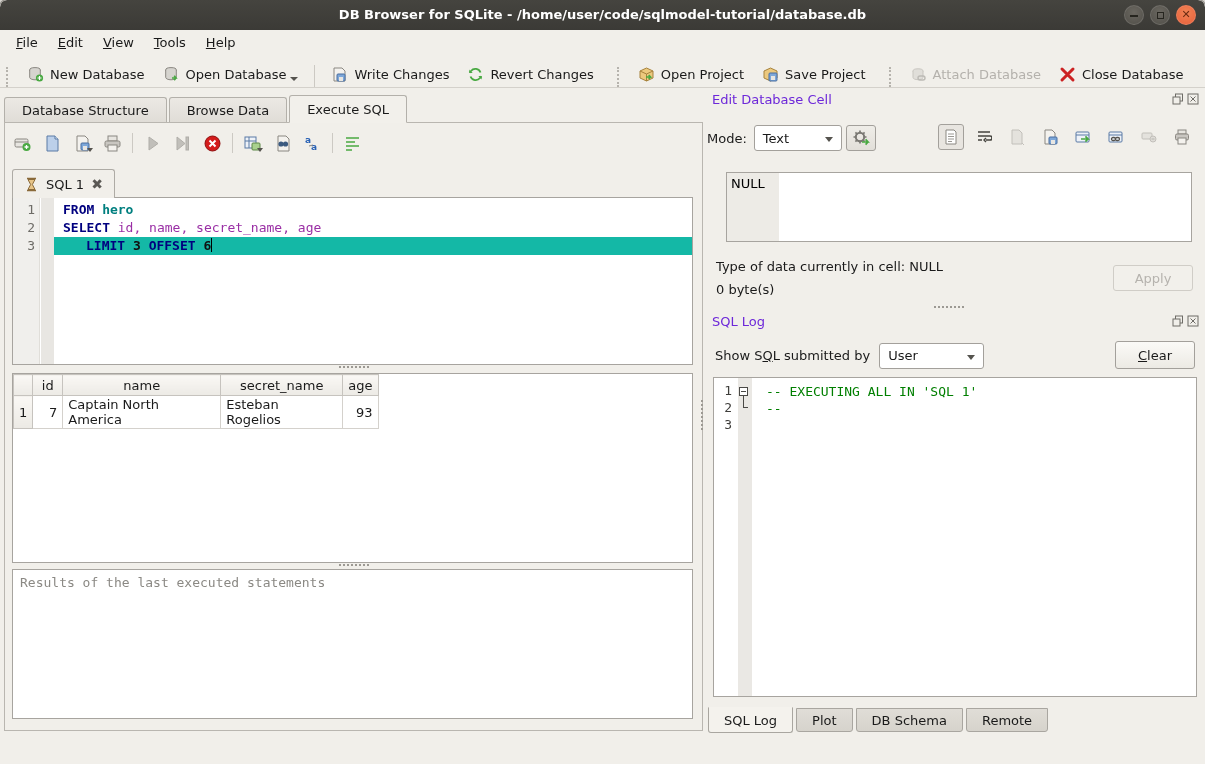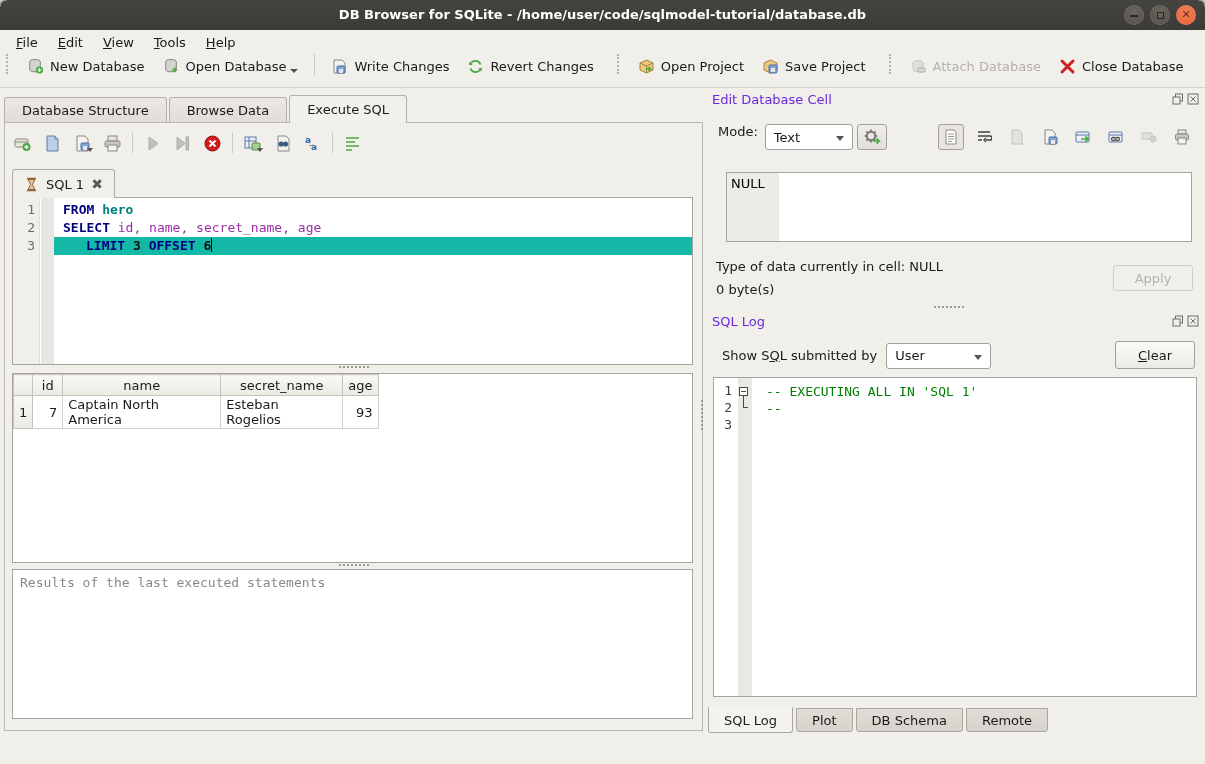--- a/index.html
+++ b/index.html
@@ -17,21 +17,21 @@
   .wc { width:20px; height:20px; border-radius:50%; position:relative; border:1px solid rgba(255,255,255,0.12); }
   .wc.gray { background:radial-gradient(circle at 50% 35%, #6a6760, #514f49); }
   .wc.orange { background:radial-gradient(circle at 50% 35%, #f08355, #e8603a); }
   .wc .minus { position:absolute; left:5px; top:9px; width:8px; height:2px; background:#26251f; }
   .wc .square { position:absolute; left:6px; top:6px; width:7px; height:7px; border:1.5px solid #26251f; }
   .wc .cross { position:absolute; left:4px; top:4px; width:10px; height:10px; color:#6b2a12; font-size:11px; line-height:10px; text-align:center; font-weight:bold;}
 
   
   .menubar { position:absolute; left:0; top:30px; width:100%; height:24px; display:flex; padding-left:6px; align-items:center; }
   .menu-item { padding:3px 10px; cursor:default; }
-  .toolbar { position:absolute; left:0; top:54px; width:100%; height:34px; display:flex; align-items:flex-start;
+  .toolbar { position:absolute; left:0; top:54px; width:100%; height:34px; display:flex; align-items:flex-end;
              border-bottom:1px solid #d4d1cb; padding-left:3px; }
   .tb-handle { width:7px; height:20px; border-left:2px dotted #b6b3ad; margin:0 5px 0 3px; }
   .tb-sep { width:1px; height:22px; background:#ccc9c3; margin:0 7px; }
   .tb-btn { display:flex; align-items:center; gap:6px; padding:4px 9px; border-radius:3px; }
   .tb-btn.disabled { color:#b4b1ac; }
   .tb-btn.disabled svg { opacity:0.4; }
   .tb-caret { width:0; height:0; border-left:4px solid transparent; border-right:4px solid transparent;
               border-top:4px solid #55534e; margin-left:-2px; align-self:flex-end; margin-bottom:2px;}
   .ticon { width:17px; height:17px; display:inline-flex; }
 
@@ -85,21 +85,21 @@
 
   .results-msg { position:absolute; left:7px; top:446px; width:681px; height:150px; background:#fff; border:1px solid #a7a49f;
                  font-family:"DejaVu Sans Mono","Liberation Mono",monospace; font-size:13px; color:#8b8984; padding:5px 7px; }
 
   
   .right-panel { position:absolute; left:703px; top:88px; width:502px; height:645px; }
   .dock-title { position:absolute; left:9px; font-size:13px; color:#6d28d9; }
   .dock-icons { position:absolute; right:6px; display:flex; gap:3px; }
   .dicon { width:12px; height:12px; display:inline-flex; }
 
-  .mode-row { position:absolute; left:15px; top:36px; right:0; height:28px; display:flex; }
+  .mode-row { position:absolute; left:4px; top:36px; right:0; height:28px; display:flex; align-items:center; }
   .combo { height:26px; background:#fff; border:1px solid #a3a09b; border-radius:3px; display:flex; align-items:center;
            padding-left:8px; position:relative; }
   .combo .arr { position:absolute; right:8px; top:11px; width:0; height:0; border-left:4px solid transparent;
                 border-right:4px solid transparent; border-top:5px solid #55534e; }
   .sq-btn { width:30px; height:26px; border:1px solid #a3a09b; border-radius:3px; background:linear-gradient(#efede8,#e2dfd9);
             display:flex; align-items:center; justify-content:center; margin-left:4px; }
   .cell-icons { position:absolute; right:10px; top:36px; display:flex; gap:7px; align-items:center; }
   .cicon { width:26px; height:26px; display:flex; align-items:center; justify-content:center; border-radius:3px; }
   .cicon.selected { border:1px solid #a3a09b; background:#e8e5e0; }
   .cicon.gray { opacity:0.45; }
@@ -109,21 +109,21 @@
   .cell-editor .val { position:absolute; left:4px; top:3px; color:#000; }
 
   .info1 { position:absolute; left:13px; top:171px; }
   .info2 { position:absolute; left:13px; top:194px; }
   .btn { border:1px solid #a3a09b; border-radius:3px; background:linear-gradient(#fbfaf7,#eceae4);
          display:flex; align-items:center; justify-content:center; font-size:13px; }
   .btn.disabled { background:#f2f0eb; border-color:#d0cdc7; color:#b6b3ae; }
   .apply-btn { position:absolute; right:12px; top:177px; width:80px; height:26px;margin-left:16px; }
 
   .log-title-row { top:226px; }
-  .filter-row { position:absolute; left:12px; top:253px; right:12px; height:29px; display:flex; align-items:center;margin-left:7px; }
+  .filter-row { position:absolute; left:12px; top:253px; right:12px; height:29px; display:flex; align-items:center; }
   .clear-btn { position:absolute; right:10px; top:253px; width:80px; height:28px; }
 
   .log-editor { position:absolute; left:10px; top:289px; width:484px; height:320px; background:#fff; border:1px solid #a7a49f;
                 font-family:"DejaVu Sans Mono","Liberation Mono",monospace; font-size:13px; }
   .log-editor .foldstrip { position:absolute; left:24px; top:0; bottom:0; width:14px; background:#eae8e4; }
   .log-lines { position:absolute; left:38px; right:0; top:0; padding-top:5px; }
   .log-line { height:17px; line-height:17px; padding-left:14px; color:#007f00; white-space:pre; position:relative; }
   .log-ln-col { position:absolute; left:0; top:0; width:18px; padding-top:4px; text-align:right; color:#3f3e3b; }
   .log-ln-col div { height:17px; line-height:17px; }
   .fold-box { position:absolute; left:-13px; top:4px; width:9px; height:9px; border:1px solid #4a4946; background:#fff; }

